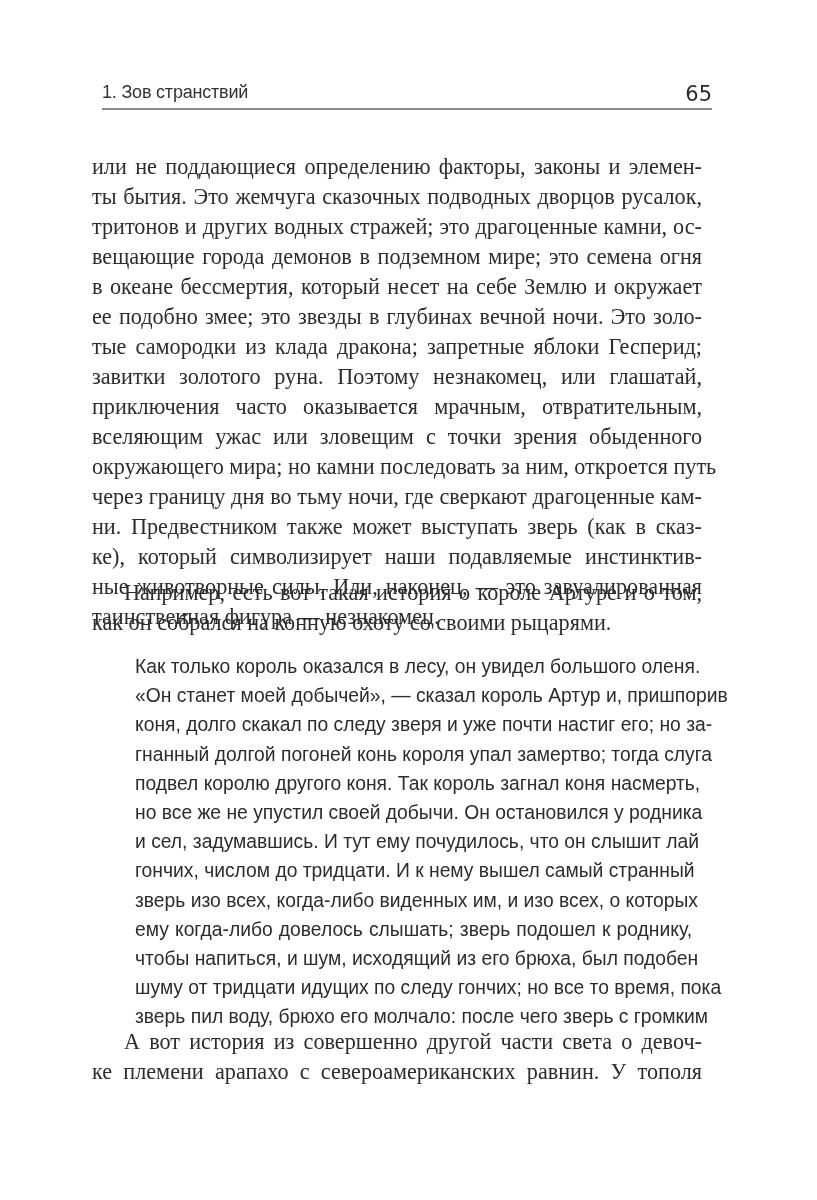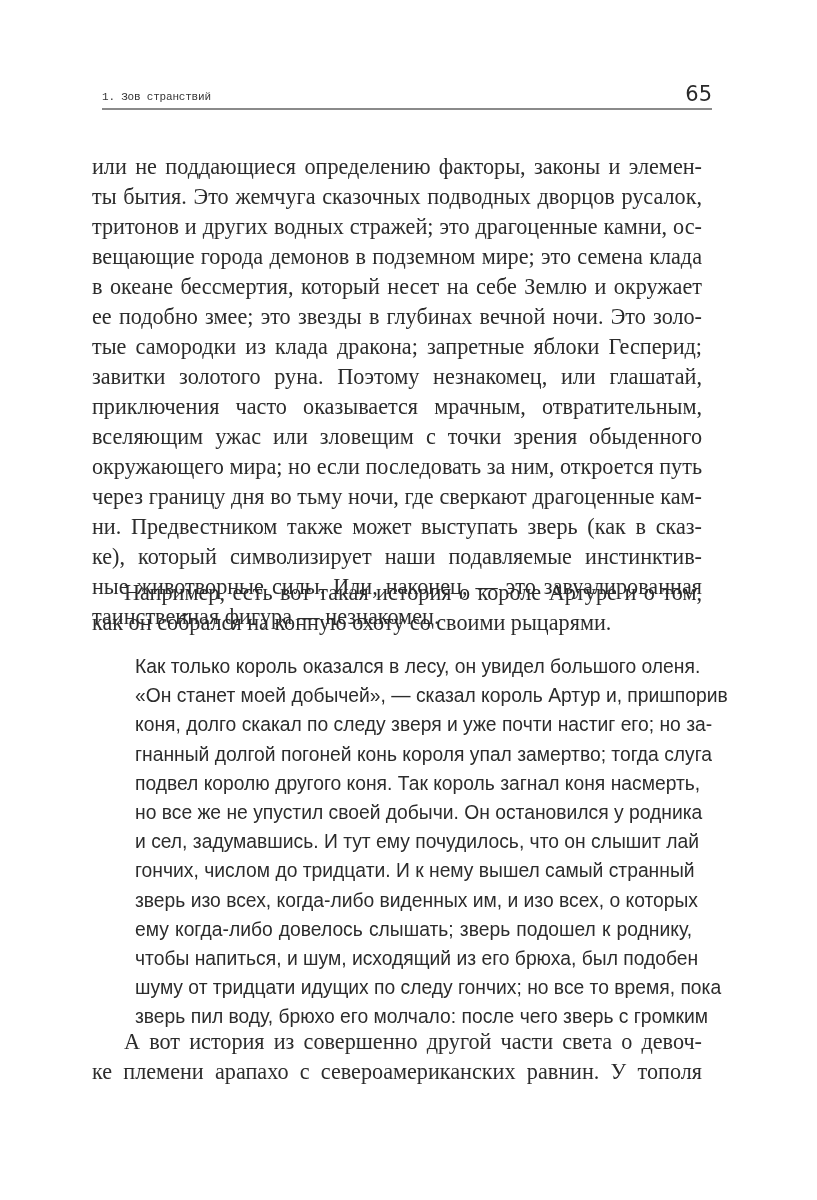--- a/index.html
+++ b/index.html
@@ -1,18 +1,18 @@
 <!DOCTYPE html>
 <html><head>
 <meta charset="utf-8">
 <style>
   html, body { margin: 0; padding: 0; background: #ffffff; }
   body { width: 817px; height: 1200px; position: relative; overflow: hidden; color: #2a2a2a; }
   .header { position: absolute; left: 102px; top: 76px; width: 610px; height: 34px; }
-  .running-head { position: absolute; left: 0; bottom: 7px; font-family: Liberation Mono, monospace; font-size: 11px; color: #333; letter-spacing: -0.2px; }
+  .running-head { position: absolute; left: 0; bottom: 7px; font-family: Liberation Sans, sans-serif; font-size: 18px; color: #333; letter-spacing: -0.2px; }
   .page-number { position: absolute; right: 0; bottom: 4px; font-family: "DejaVu Sans", sans-serif; font-size: 21px; color: #2a2a2a; margin-top: 16px; }
   .rule { position: absolute; left: 0; right: 0; bottom: 0; height: 2px; background: #8a8a8a; }
   .body-text { position: absolute; left: 92px; width: 610px; font-family: Liberation Serif, serif; font-size: 22.2px; line-height: 30px; color: #2c2c2c; text-align: justify; }
   .line { display: block; text-align: justify; text-align-last: justify; white-space: nowrap; }
   .line.last { text-align-last: left; }
   .indent { text-indent: 32px; }
   #para1 { top: 152px; }
   #para2 { top: 578px; }
   .quote { position: absolute; left: 135px; width: 557px; top: 652px; font-family: Liberation Sans, sans-serif; font-size: 19.3px; line-height: 29.2px; color: #2c2c2c; }
   #para3 { top: 1027px; }
@@ -24,28 +24,28 @@
 <div class="header">
   <span class="running-head">1. Зов странствий</span>
   <span class="page-number">65</span>
   <div class="rule"></div>
 </div>
 
 <div class="body-text" id="para1">
   <span class="line">или не поддающиеся определению факторы, законы и элемен-</span>
   <span class="line">ты бытия. Это жемчуга сказочных подводных дворцов русалок,</span>
   <span class="line">тритонов и других водных стражей; это драгоценные камни, ос-</span>
-  <span class="line">вещающие города демонов в подземном мире; это семена клада</span>
+  <span class="line">вещающие города демонов в подземном мире; это семена огня</span>
   <span class="line">в океане бессмертия, который несет на себе Землю и окружает</span>
   <span class="line">ее подобно змее; это звезды в глубинах вечной ночи. Это золо-</span>
   <span class="line">тые самородки из клада дракона; запретные яблоки Гесперид;</span>
   <span class="line">завитки золотого руна. Поэтому незнакомец, или глашатай,</span>
   <span class="line">приключения часто оказывается мрачным, отвратительным,</span>
   <span class="line">вселяющим ужас или зловещим с точки зрения обыденного</span>
-  <span class="line">окружающего мира; но если последовать за ним, откроется путь</span>
+  <span class="line">окружающего мира; но камни последовать за ним, откроется путь</span>
   <span class="line">через границу дня во тьму ночи, где сверкают драгоценные кам-</span>
   <span class="line">ни. Предвестником также может выступать зверь (как в сказ-</span>
   <span class="line">ке), который символизирует наши подавляемые инстинктив-</span>
   <span class="line">ные животворные силы. Или, наконец, — это завуалированная</span>
   <span class="line last">таинственная фигура — незнакомец.</span>
 </div>
 
 <div class="body-text" id="para2">
   <span class="line indent">Например, есть вот такая история о короле Артуре и о том,</span>
   <span class="line last">как он собрался на конную охоту со своими рыцарями.</span>

